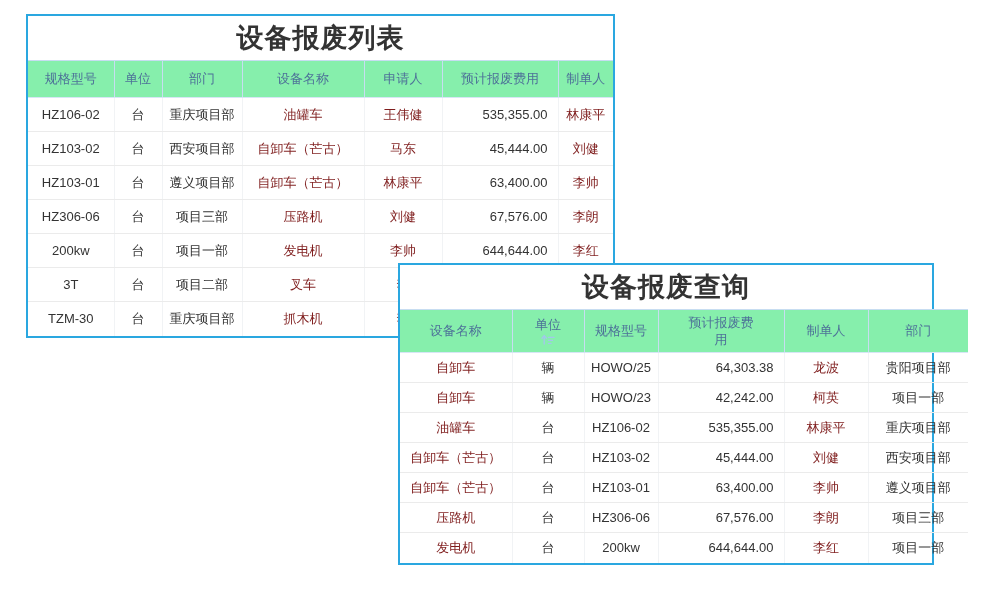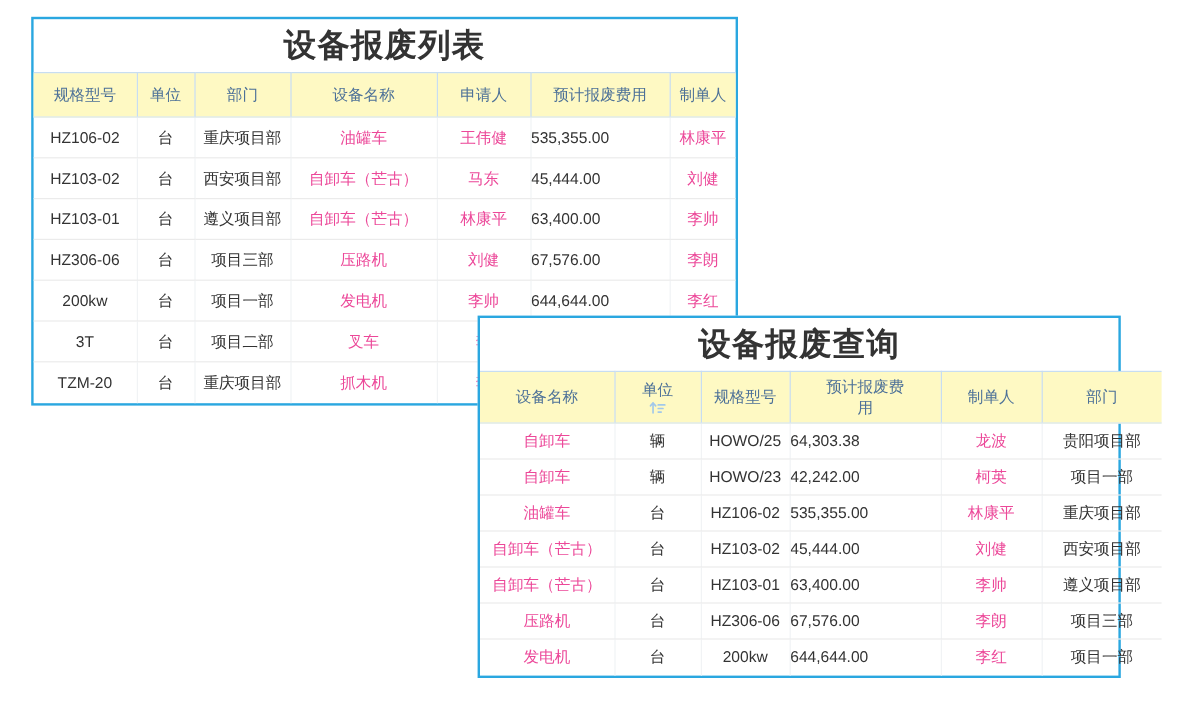--- a/index.html
+++ b/index.html
@@ -4,35 +4,35 @@
 <style>
   * { box-sizing: border-box; margin: 0; padding: 0; }
   html, body { width: 1000px; height: 600px; background: #fff;
     font-family: "Liberation Sans", sans-serif; position: relative; overflow: hidden; }
   .panel { position: absolute; background: #fff; border: 2px solid #2aa7e0; }
   #panel-list  { left: 26px;  top: 14px;  width: 589px; z-index: 1; }
   #panel-query { left: 398px; top: 263px; width: 536px; z-index: 2; }
   .panel-title { height: 44px; line-height: 44px; text-align: center;
     font-size: 27px; font-weight: bold; color: #333; letter-spacing: 1px; }
   table { border-collapse: collapse; table-layout: fixed; width: 100%; }
-  th { background: #fef9c3; color: #4d7198; font-weight: normal; font-size: 13px;
+  th { background: #86efac; color: #4d7198; font-weight: normal; font-size: 13px;
     text-align: center; border-right: 1px solid #c7ddf1; border-top: 1px solid #c7ddf1;
     border-bottom: 1px solid #d7e6f5; vertical-align: middle; }
   th:last-child { border-right: none; }
   #panel-list  th { height: 37px; }
   #panel-query th { height: 43px; padding: 2px 0; }
   td { font-size: 13px; color: #333; text-align: center;
     border-bottom: 1px solid #ebebeb; border-right: 1px solid #f1f3f5;
     vertical-align: middle; overflow: hidden; white-space: nowrap; }
   td:last-child { border-right: none; }
   tr:last-child td { border-bottom: none; }
   #panel-list  td { height: 34px; }
   #panel-query td { height: 30px; }
-  .link { color: #ec4899; cursor: pointer; margin-left: 34px; }
-  .num  { text-align: left; padding-right: 10px; }
+  .link { color: #7f1d1d; cursor: pointer; margin-left: 34px; }
+  .num  { text-align: right; padding-right: 10px; }
   .wrap-head { display: inline-block; width: 70px; line-height: 17px;
     white-space: normal; word-break: break-all; vertical-align: middle; }
   .sort-head { display: inline-block; vertical-align: middle; line-height: 16px; }
   .sort-icon { display: block; margin: 1px auto 0; }
 </style>
 </head>
 <body>
 
 <div class="panel" id="panel-list">
   <div class="panel-title">设备报废列表</div>
@@ -106,21 +106,21 @@
       <tr>
         <td>3T</td>
         <td>台</td>
         <td>项目二部</td>
         <td class="link">叉车</td>
         <td class="link">李</td>
         <td class="num"></td>
         <td class="link"></td>
       </tr>
       <tr>
-        <td>TZM-20</td>
+        <td>TZM-30</td>
         <td>台</td>
         <td>重庆项目部</td>
         <td class="link">抓木机</td>
         <td class="link">李</td>
         <td class="num"></td>
         <td class="link"></td>
       </tr>
     </tbody>
   </table>
 </div>

